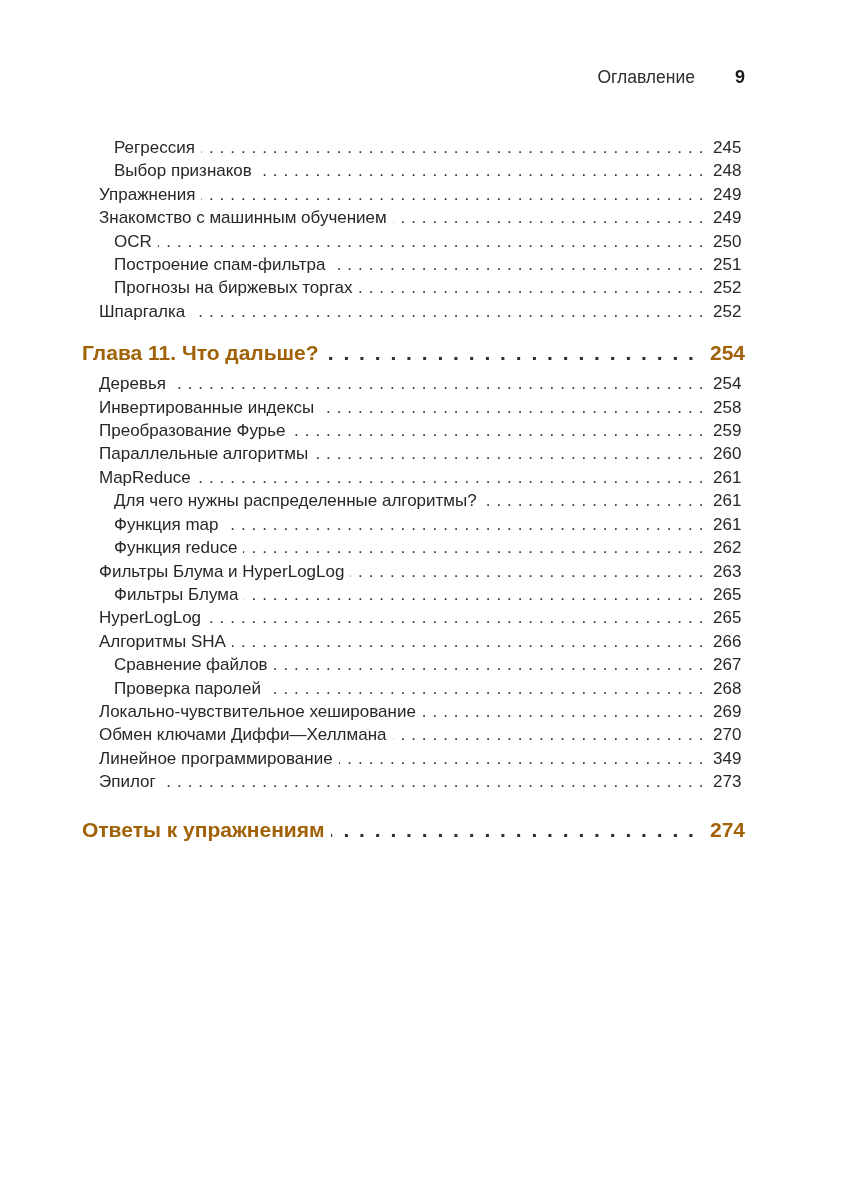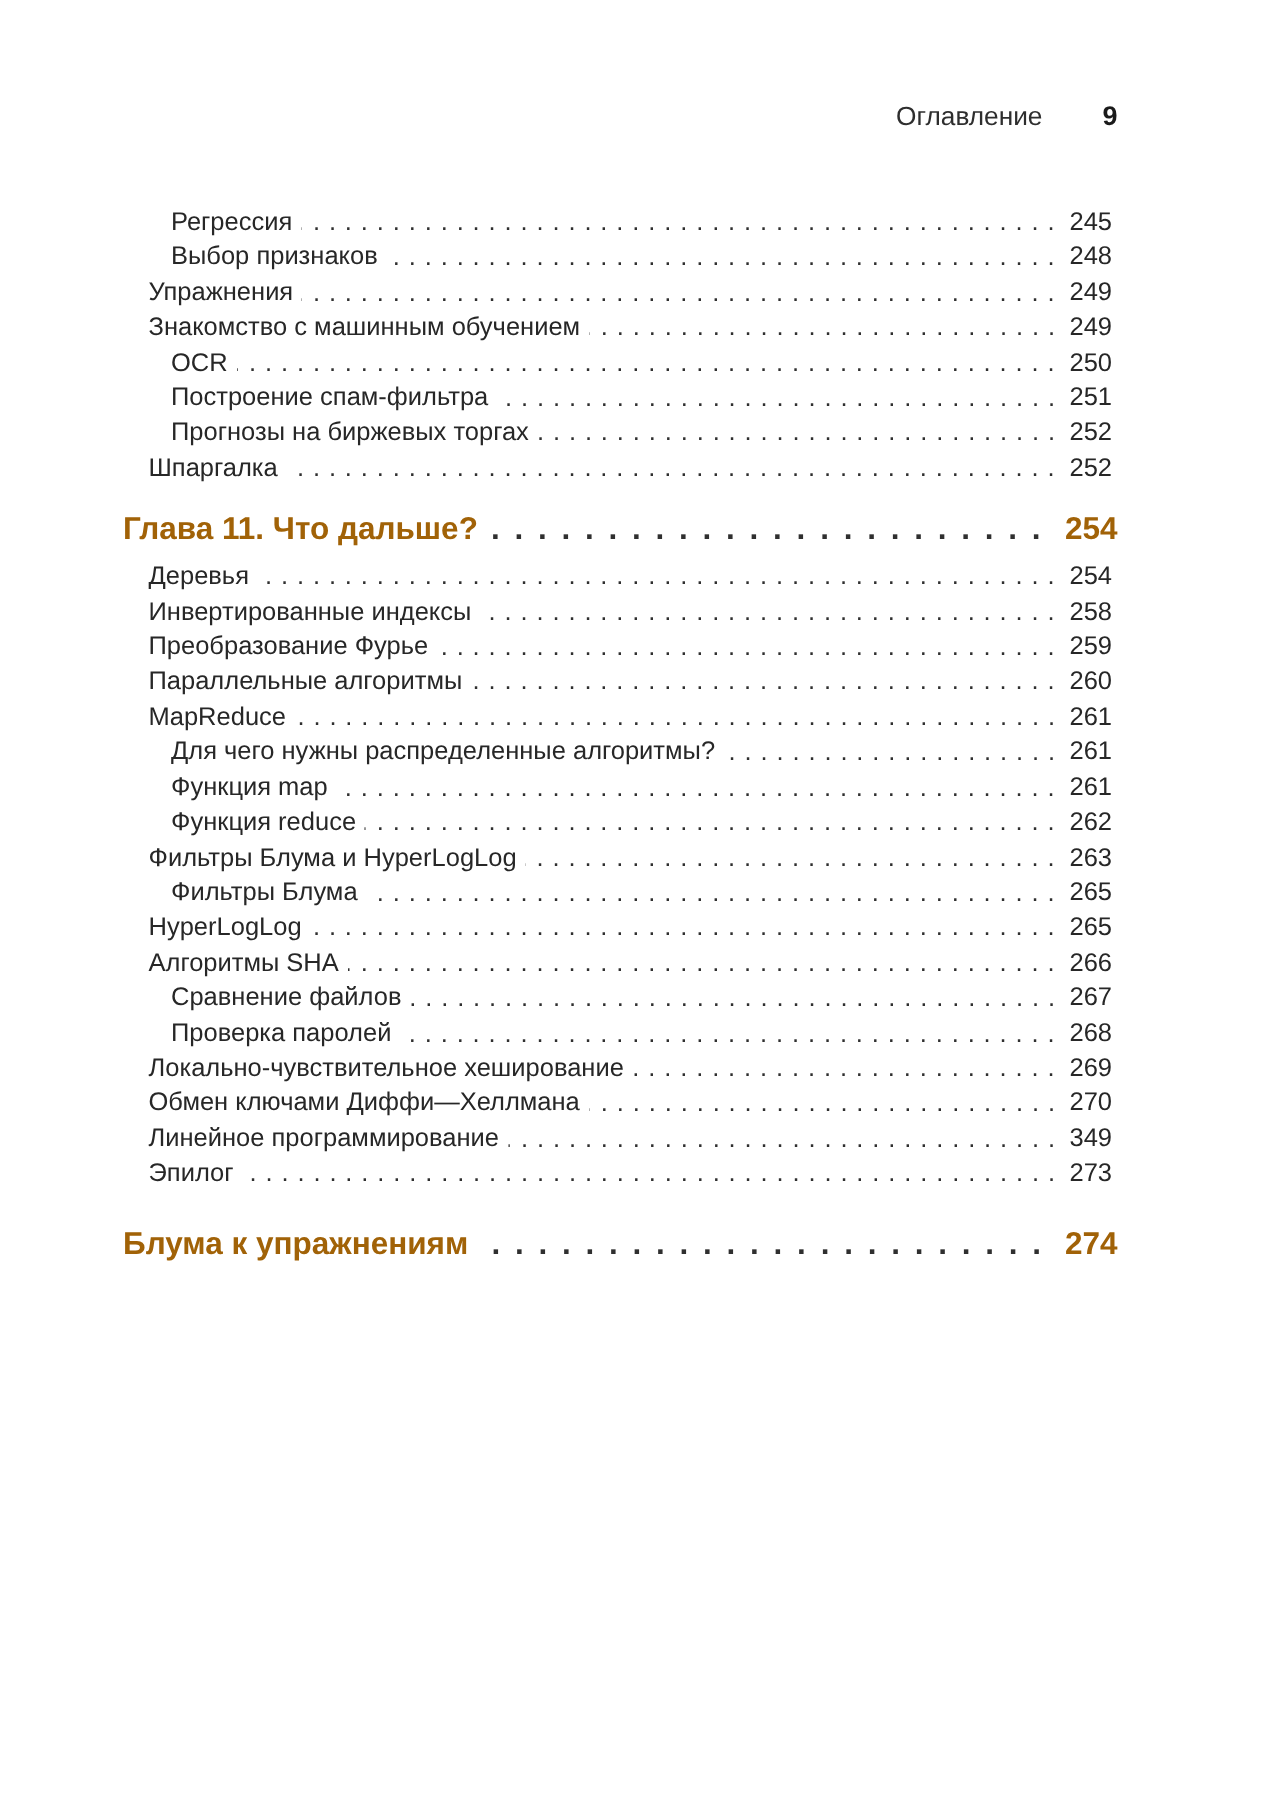--- a/index.html
+++ b/index.html
@@ -233,19 +233,19 @@
         <span class="title">Линейное программирование</span>
         <span class="leader"></span>
         <span class="pagenum">349</span>
       </div>
       <div class="row level-1">
         <span class="title">Эпилог</span>
         <span class="leader"></span>
         <span class="pagenum">273</span>
       </div>
       <div class="row level-0 chapter extra-gap">
-        <span class="title">Блума к упражнениям</span>
+        <span class="title">Ответы к упражнениям</span>
         <span class="leader"></span>
         <span class="pagenum">274</span>
       </div>
     </main>
 
 </div>
 
 </body></html>

